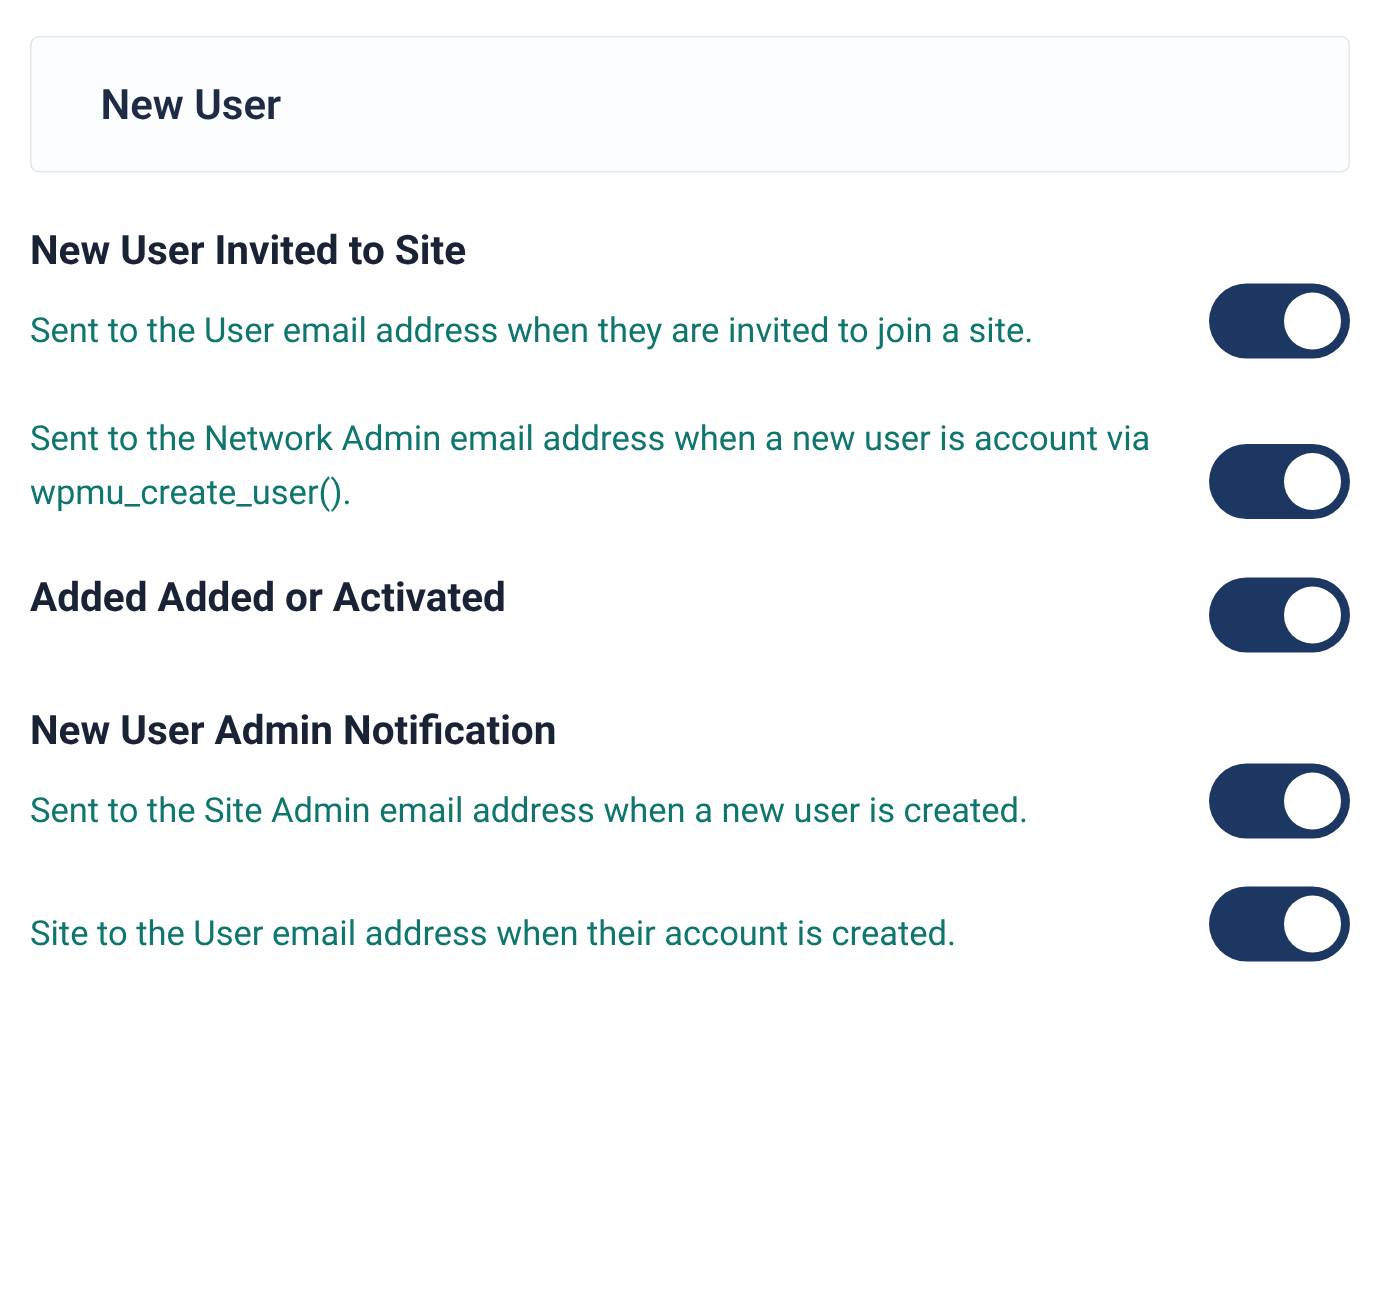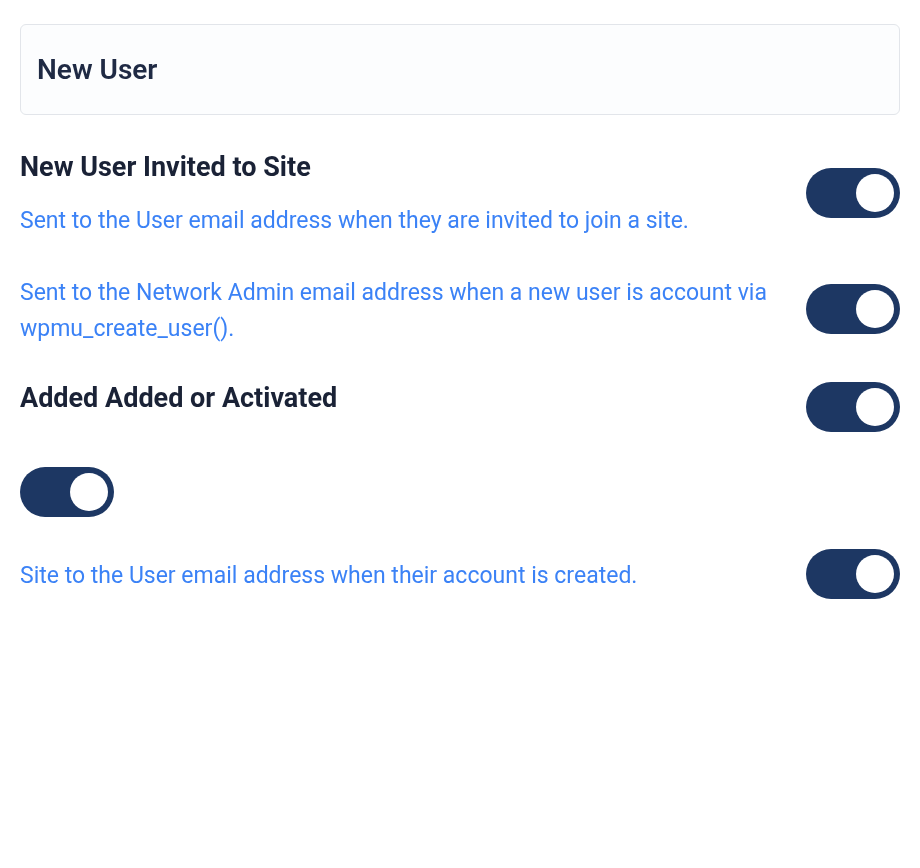--- a/index.html
+++ b/index.html
@@ -13,49 +13,49 @@
       width: 920px;
       padding: 0;
     }
     .container {
       padding: 24px 20px 0 20px;
     }
     .section-header {
       border: 1px solid #e2e5ea;
       border-radius: 6px;
       background: #fcfdfe;
-      padding: 28px 16px;
+      padding: 28px 46px;
       margin-bottom: 36px;
     }
     .section-header-title {
       font-size: 28px;
       font-weight: 600;
       color: #1f2a44;
     }
     .setting-row {
       display: flex;
-      align-items: center;
+      align-items: flex-end;
       justify-content: space-between;
       margin-bottom: 36px;
     }
     .setting-text {
       flex: 1;
       padding-right: 24px;
     }
     .setting-title {
       font-size: 27px;
       font-weight: 700;
       color: #1a2236;
       margin-bottom: 20px;
       line-height: 1.2;
     }
     .setting-description {
       font-size: 23px;
       font-weight: 400;
-      color: #3b82f6;
+      color: #0f766e;
       line-height: 1.55;
     }
     .toggle {
       position: relative;
       width: 94px;
       height: 50px;
       background: #1d3763;
       border-radius: 25px;
       flex-shrink: 0;
       cursor: pointer;
@@ -102,20 +102,24 @@
   <div class="setting-row">
     <div class="setting-text">
       <div class="setting-title">Added Added or Activated</div>
     </div>
     <div class="toggle">
       <div class="toggle-knob"></div>
     </div>
   </div>
 
   <div class="setting-row">
+    <div class="setting-text">
+      <div class="setting-title">New User Admin Notification</div>
+      <div class="setting-description">Sent to the Site Admin email address when a new user is created.</div>
+    </div>
     <div class="toggle">
       <div class="toggle-knob"></div>
     </div>
   </div>
 
   <div class="setting-row">
     <div class="setting-text">
       <div class="setting-description">Site to the User email address when their account is created.</div>
     </div>
     <div class="toggle">

